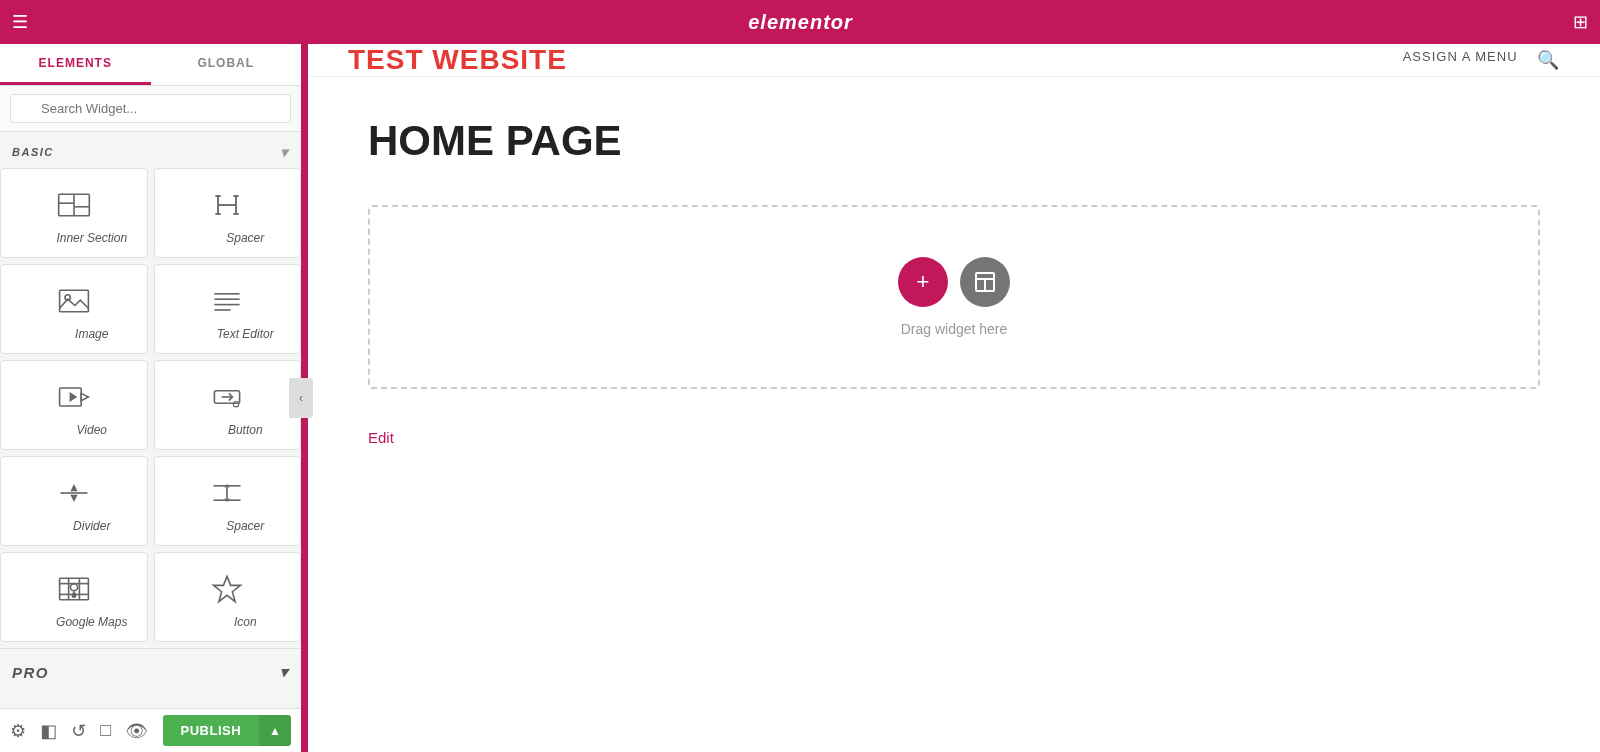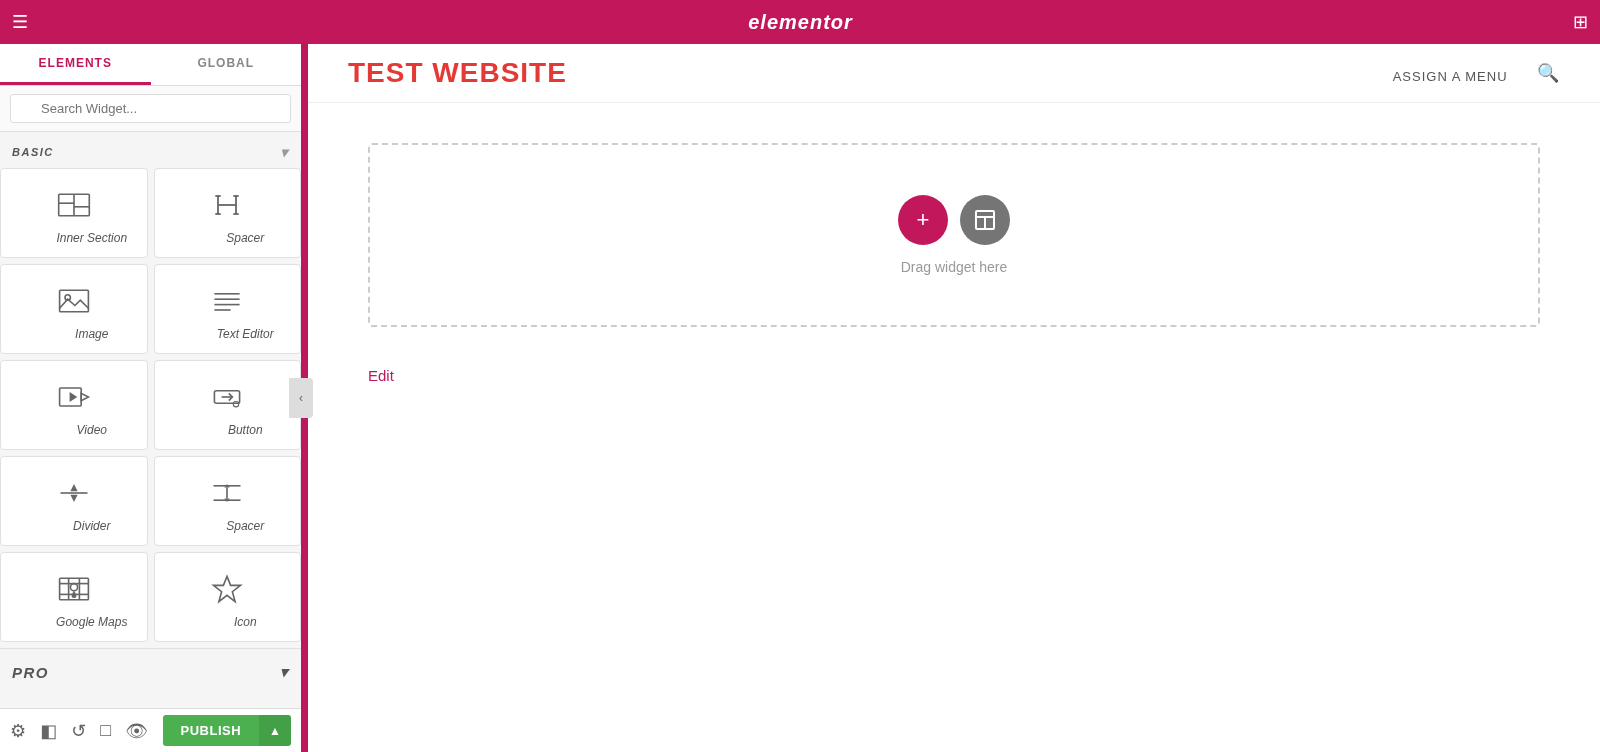--- a/index.html
+++ b/index.html
@@ -223,34 +223,34 @@
       display: flex;
       flex-direction: column;
     }
 
     
     #website-header {
       background: white;
       display: flex;
       align-items: center;
       justify-content: space-between;
-      padding: 13px 40px;
+      padding: 0 40px;
       border-bottom: 1px solid #eee;
       flex-shrink: 0;
     }
     #site-title {
       color: #e53935;
       font-size: 28px;
       font-weight: bold;
       letter-spacing: 1px;
     }
     #header-actions {
       display: flex;
-      align-items: flex-end;
-      gap: 30px;
+      align-items: flex-start;
+      gap: 20px;
     }
     #assign-menu-link {
       color: #555;
       font-size: 13px;
       text-decoration: none;
       letter-spacing: 1px;
       cursor: pointer;
     }
     #search-header-icon { font-size: 18px; color: #555; cursor: pointer; }
 
@@ -482,20 +482,21 @@
 
     <div id="website-header">
       <span id="site-title">TEST WEBSITE</span>
       <div id="header-actions">
         <a id="assign-menu-link">ASSIGN A MENU</a>
         <span id="search-header-icon">🔍</span>
       </div>
     </div>
 
     <div id="page-content">
+      <h1 id="page-heading">HOME PAGE</h1>
 
       
       <div id="drop-zone">
         <div id="drop-zone-buttons">
           <button class="drop-btn" id="add-btn">+</button>
           <button class="drop-btn" id="template-btn">
             <svg width="22" height="22" viewBox="0 0 22 22" fill="none" stroke="white" stroke-width="2">
               <rect x="2" y="2" width="18" height="18" rx="1"></rect>
               <line x1="2" y1="8" x2="20" y2="8"></line>
               <line x1="11" y1="8" x2="11" y2="20"></line>

